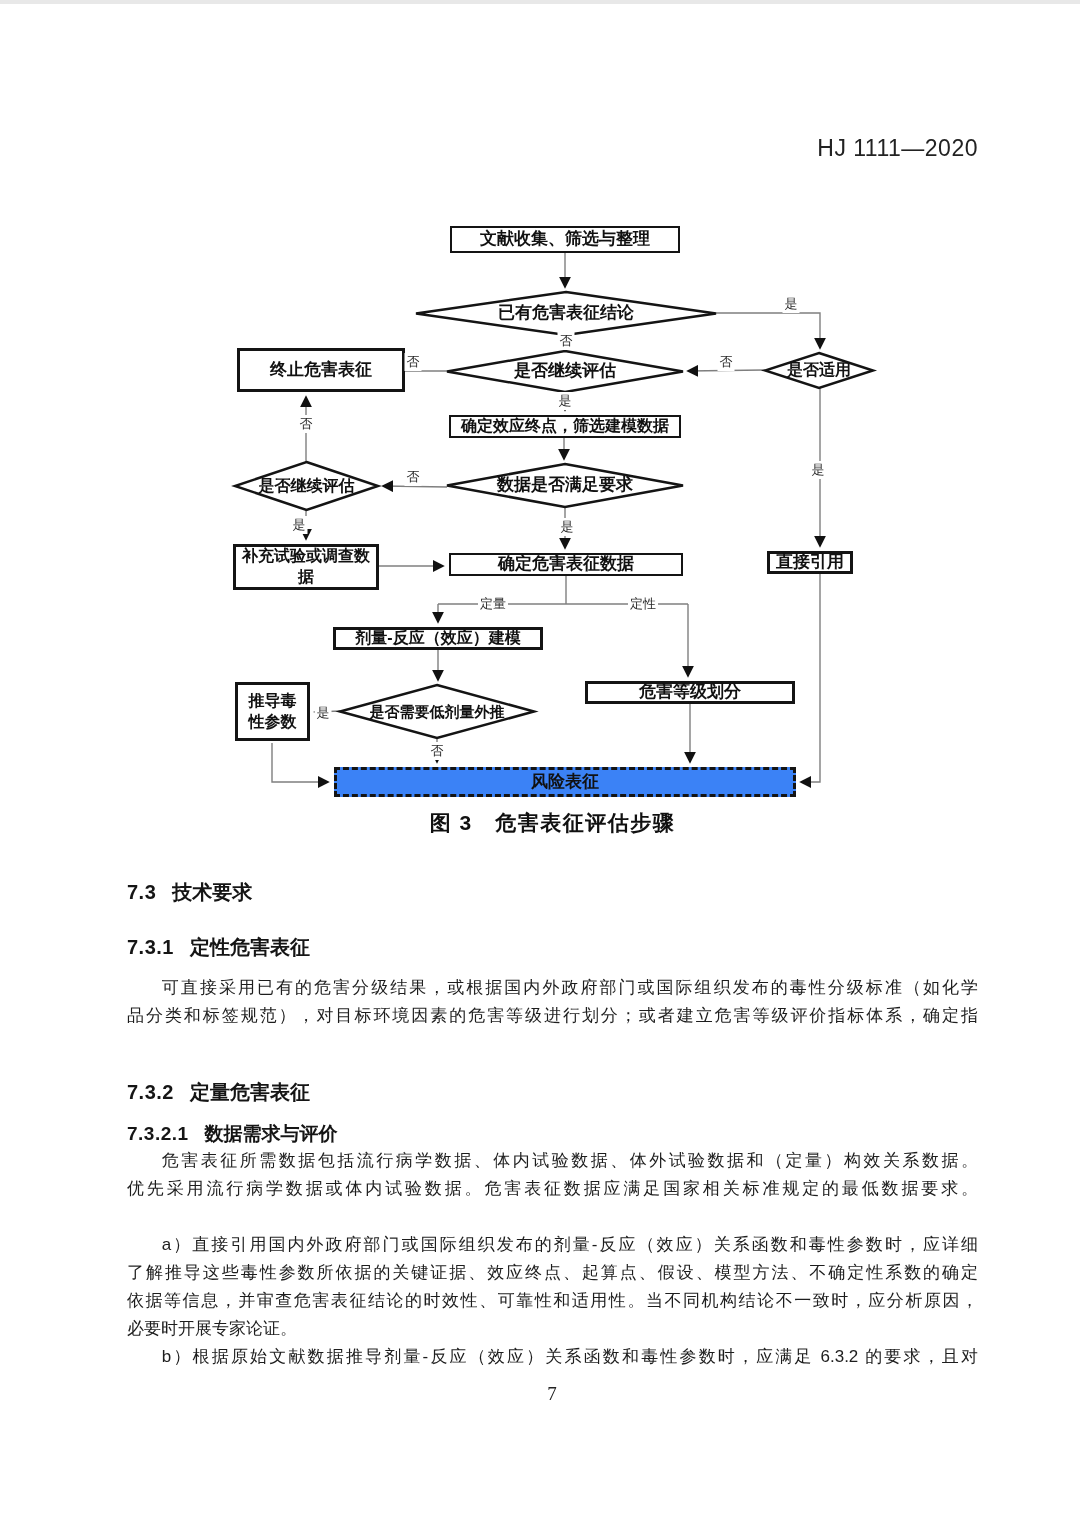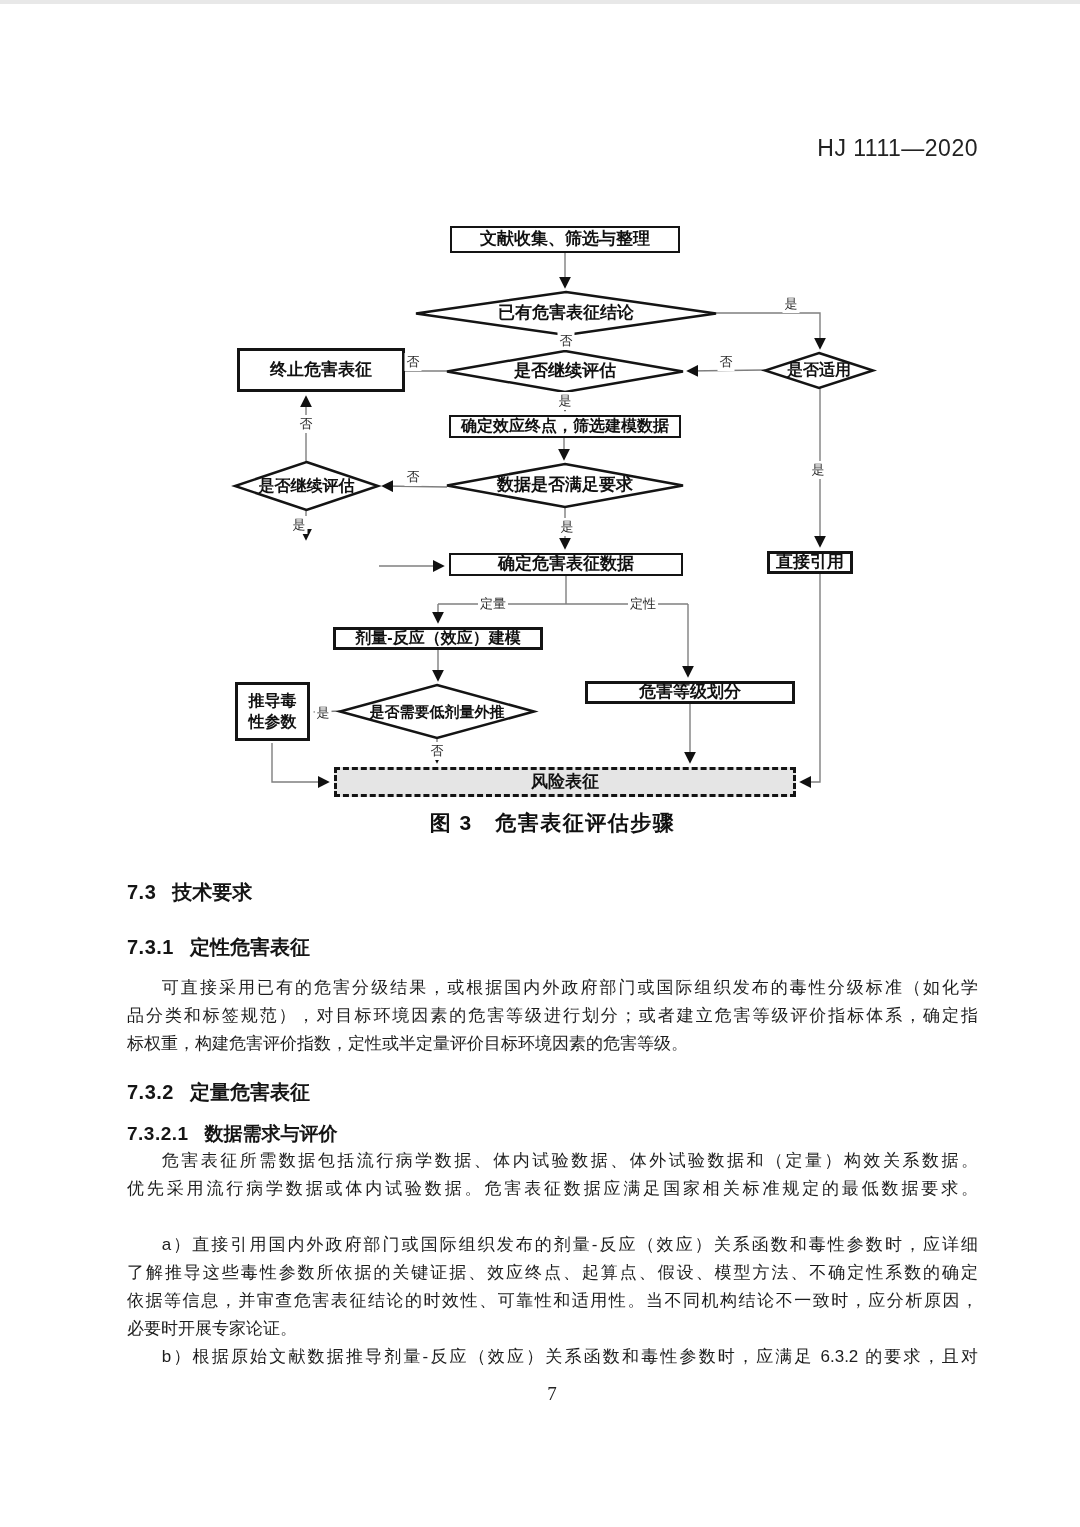--- a/index.html
+++ b/index.html
@@ -7,21 +7,21 @@
         font-family:"Liberation Sans",sans-serif;}
   .doc-number{position:absolute;top:131px;left:598px;width:380px;text-align:right;
         font:500 23px "Liberation Sans",sans-serif;color:#222;letter-spacing:.5px;}
   
   .wires{position:absolute;left:0;top:0;z-index:1;pointer-events:none;}
   .node{position:absolute;display:flex;align-items:center;justify-content:center;text-align:center;
         font-family:"Liberation Sans",sans-serif;font-weight:600;font-size:17px;line-height:1.3;
         color:#111;z-index:2;box-sizing:border-box;}
   .rect{background:#fff;border:2px solid #141414;}
   .rect.bold{border-width:3px;}
-  .dashed{background:#e5e5e5;border:3px dashed #141414;}
+  .dashed{background:#3b82f6;border:3px dashed #141414;}
   .diamond{background:transparent;border:none;}
   .diamond svg{position:absolute;left:0;top:0;width:100%;height:100%;overflow:visible;}
   .diamond svg polygon{fill:#ffffff;stroke:#141414;stroke-width:2.5;vector-effect:non-scaling-stroke;}
   .node .nl{position:relative;z-index:1;padding:8px 3px;}
   .el{position:absolute;transform:translate(-50%,-50%);background:#fff;padding:0 2px;
         font:13px "Liberation Sans",sans-serif;color:#2b2b2b;z-index:3;white-space:nowrap;}
   .fig-caption{position:absolute;left:127px;top:805px;width:851px;text-align:center;
         font:700 21px "Liberation Sans",sans-serif;color:#101010;letter-spacing:1.5px;}
   
   .h{position:absolute;left:127px;width:851px;font-family:"Liberation Sans",sans-serif;
@@ -115,20 +115,23 @@
     <span class="nl">是否继续评估</span>
     </div>
 
   <div class="node diamond" style="left:447px;top:460px;width:236px;height:43px">
     <svg viewBox="0 0 100 100" preserveAspectRatio="none">
         <polygon points="50,0 100,50 50,100 0,50"></polygon>
       </svg>
     <span class="nl">数据是否满足要求</span>
     </div>
 
+  <div class="node rect bold" style="left:233px;top:540px;width:146px;height:46px;font-size:16px">
+    <span class="nl" style="white-space:normal">补充试验或调查数据</span>
+    </div>
 
   <div class="node rect" style="left:449px;top:549px;width:234px;height:23px">
     <span class="nl">确定危害表征数据</span>
     </div>
 
   <div class="node rect bold" style="left:767px;top:547px;width:86px;height:23px">
     <span class="nl">直接引用</span>
     </div>
 
   <div class="node rect bold" style="left:333px;top:623px;width:210px;height:23px;font-size:16px">
@@ -173,21 +176,20 @@
 
   <div class="h" style="top:876px">
     <span class="hnum">7.3</span><span>技术要求</span>
   </div>
   <div class="h" style="top:931px">
     <span class="hnum">7.3.1</span><span>定性危害表征</span>
   </div>
 
   <div class="bl jl ind" style="top:973px">可直接采用已有的危害分级结果，或根据国内外政府部门或国际组织发布的毒性分级标准（如化学</div>
   <div class="bl jl" style="top:1001px">品分类和标签规范），对目标环境因素的危害等级进行划分；或者建立危害等级评价指标体系，确定指</div>
-  <div class="bl" style="top:1029px">标权重，构建危害评价指数，定性或半定量评价目标环境因素的危害等级。</div>
 
   <div class="h" style="top:1076px">
     <span class="hnum">7.3.2</span><span>定量危害表征</span>
   </div>
   <div class="h small" style="top:1119px">
     <span class="hnum">7.3.2.1</span><span>数据需求与评价</span>
   </div>
 
   <div class="bl jl ind" style="top:1146px">危害表征所需数据包括流行病学数据、体内试验数据、体外试验数据和（定量）构效关系数据。</div>
   <div class="bl jl" style="top:1174px">优先采用流行病学数据或体内试验数据。危害表征数据应满足国家相关标准规定的最低数据要求。</div>

